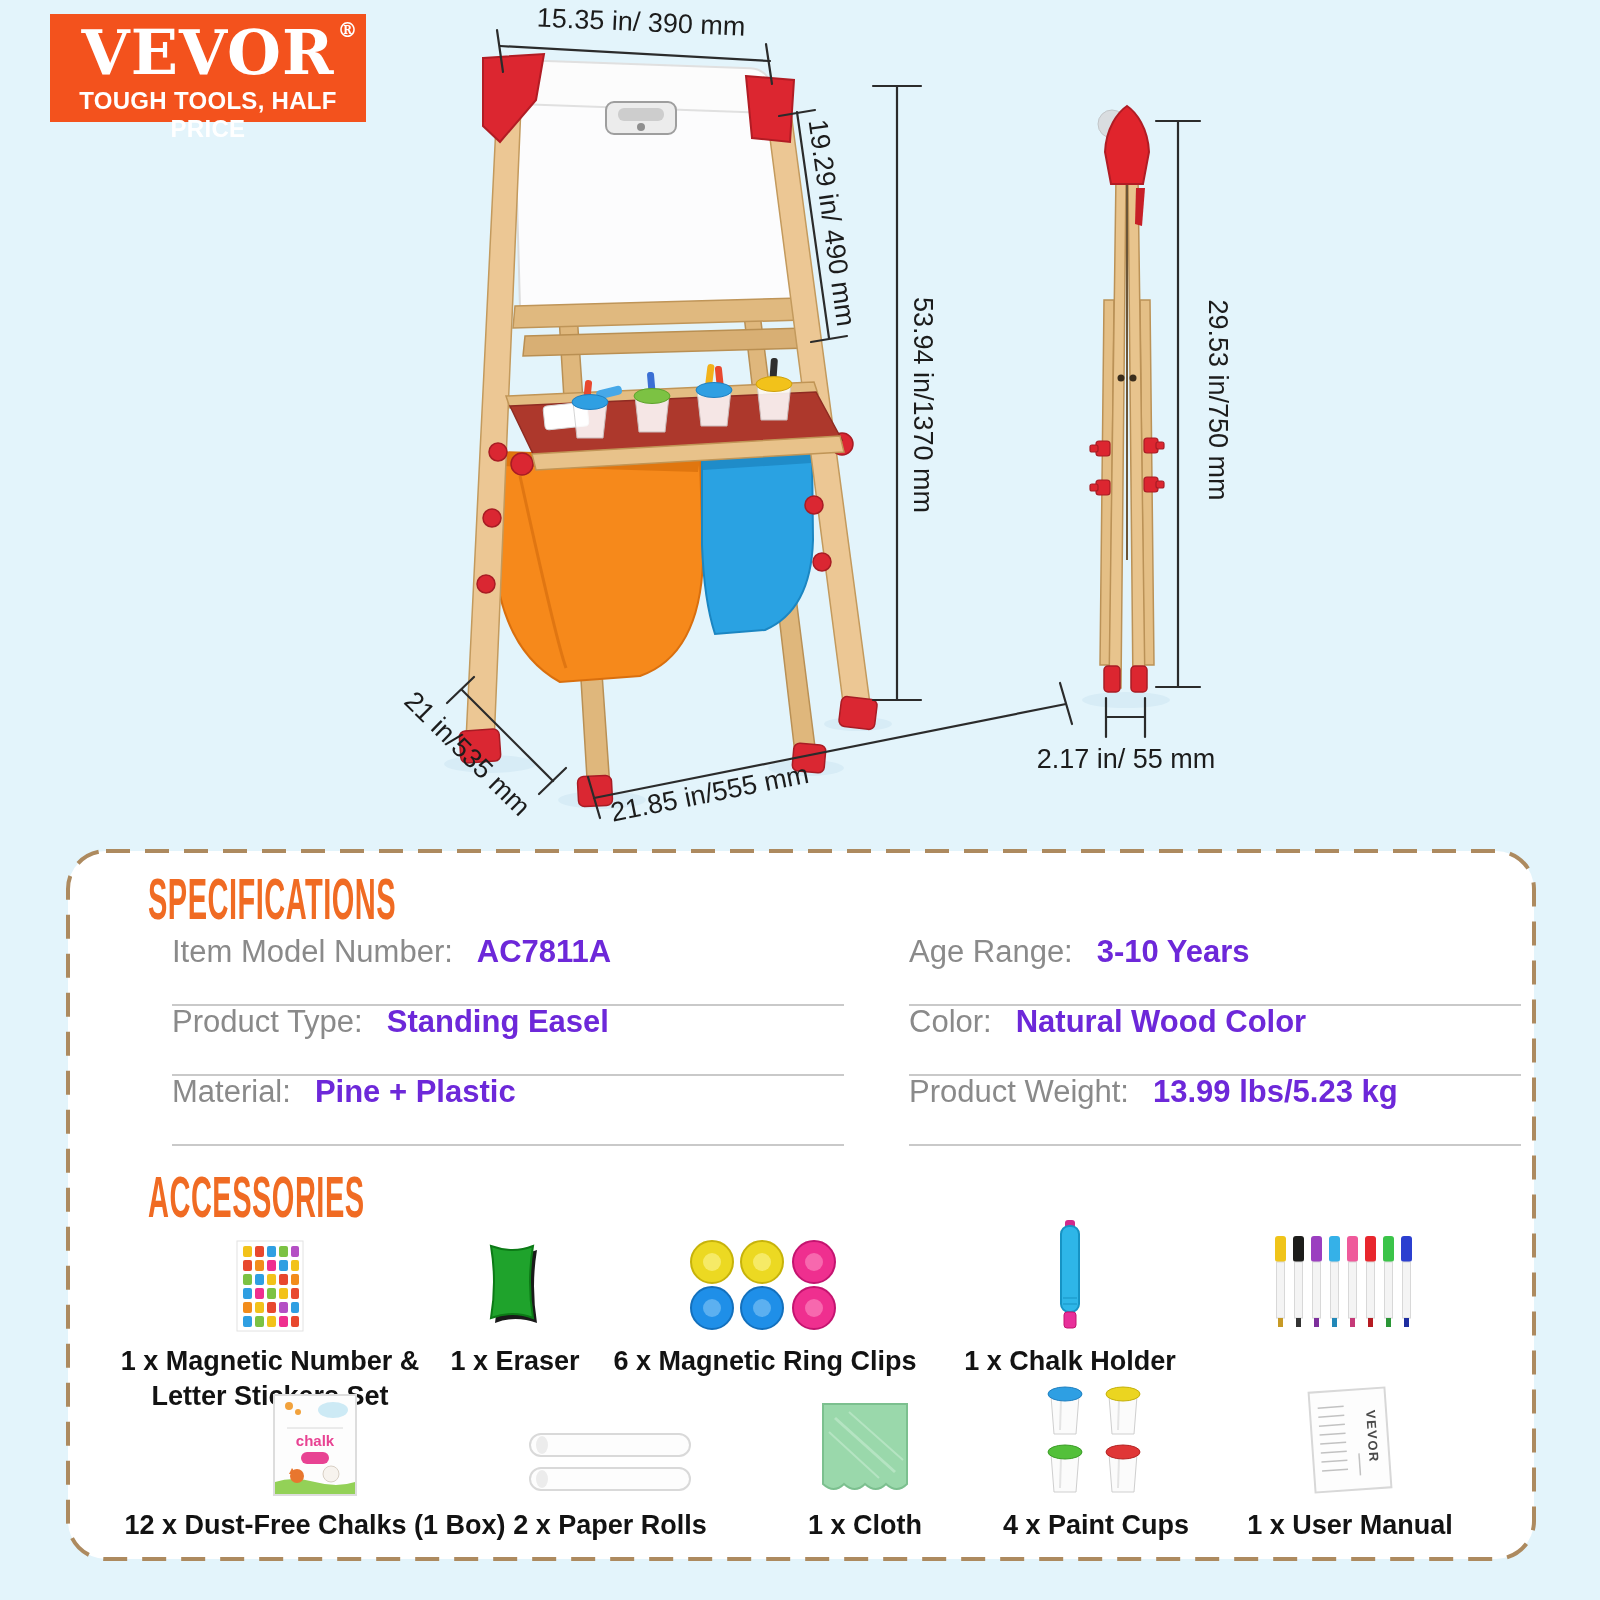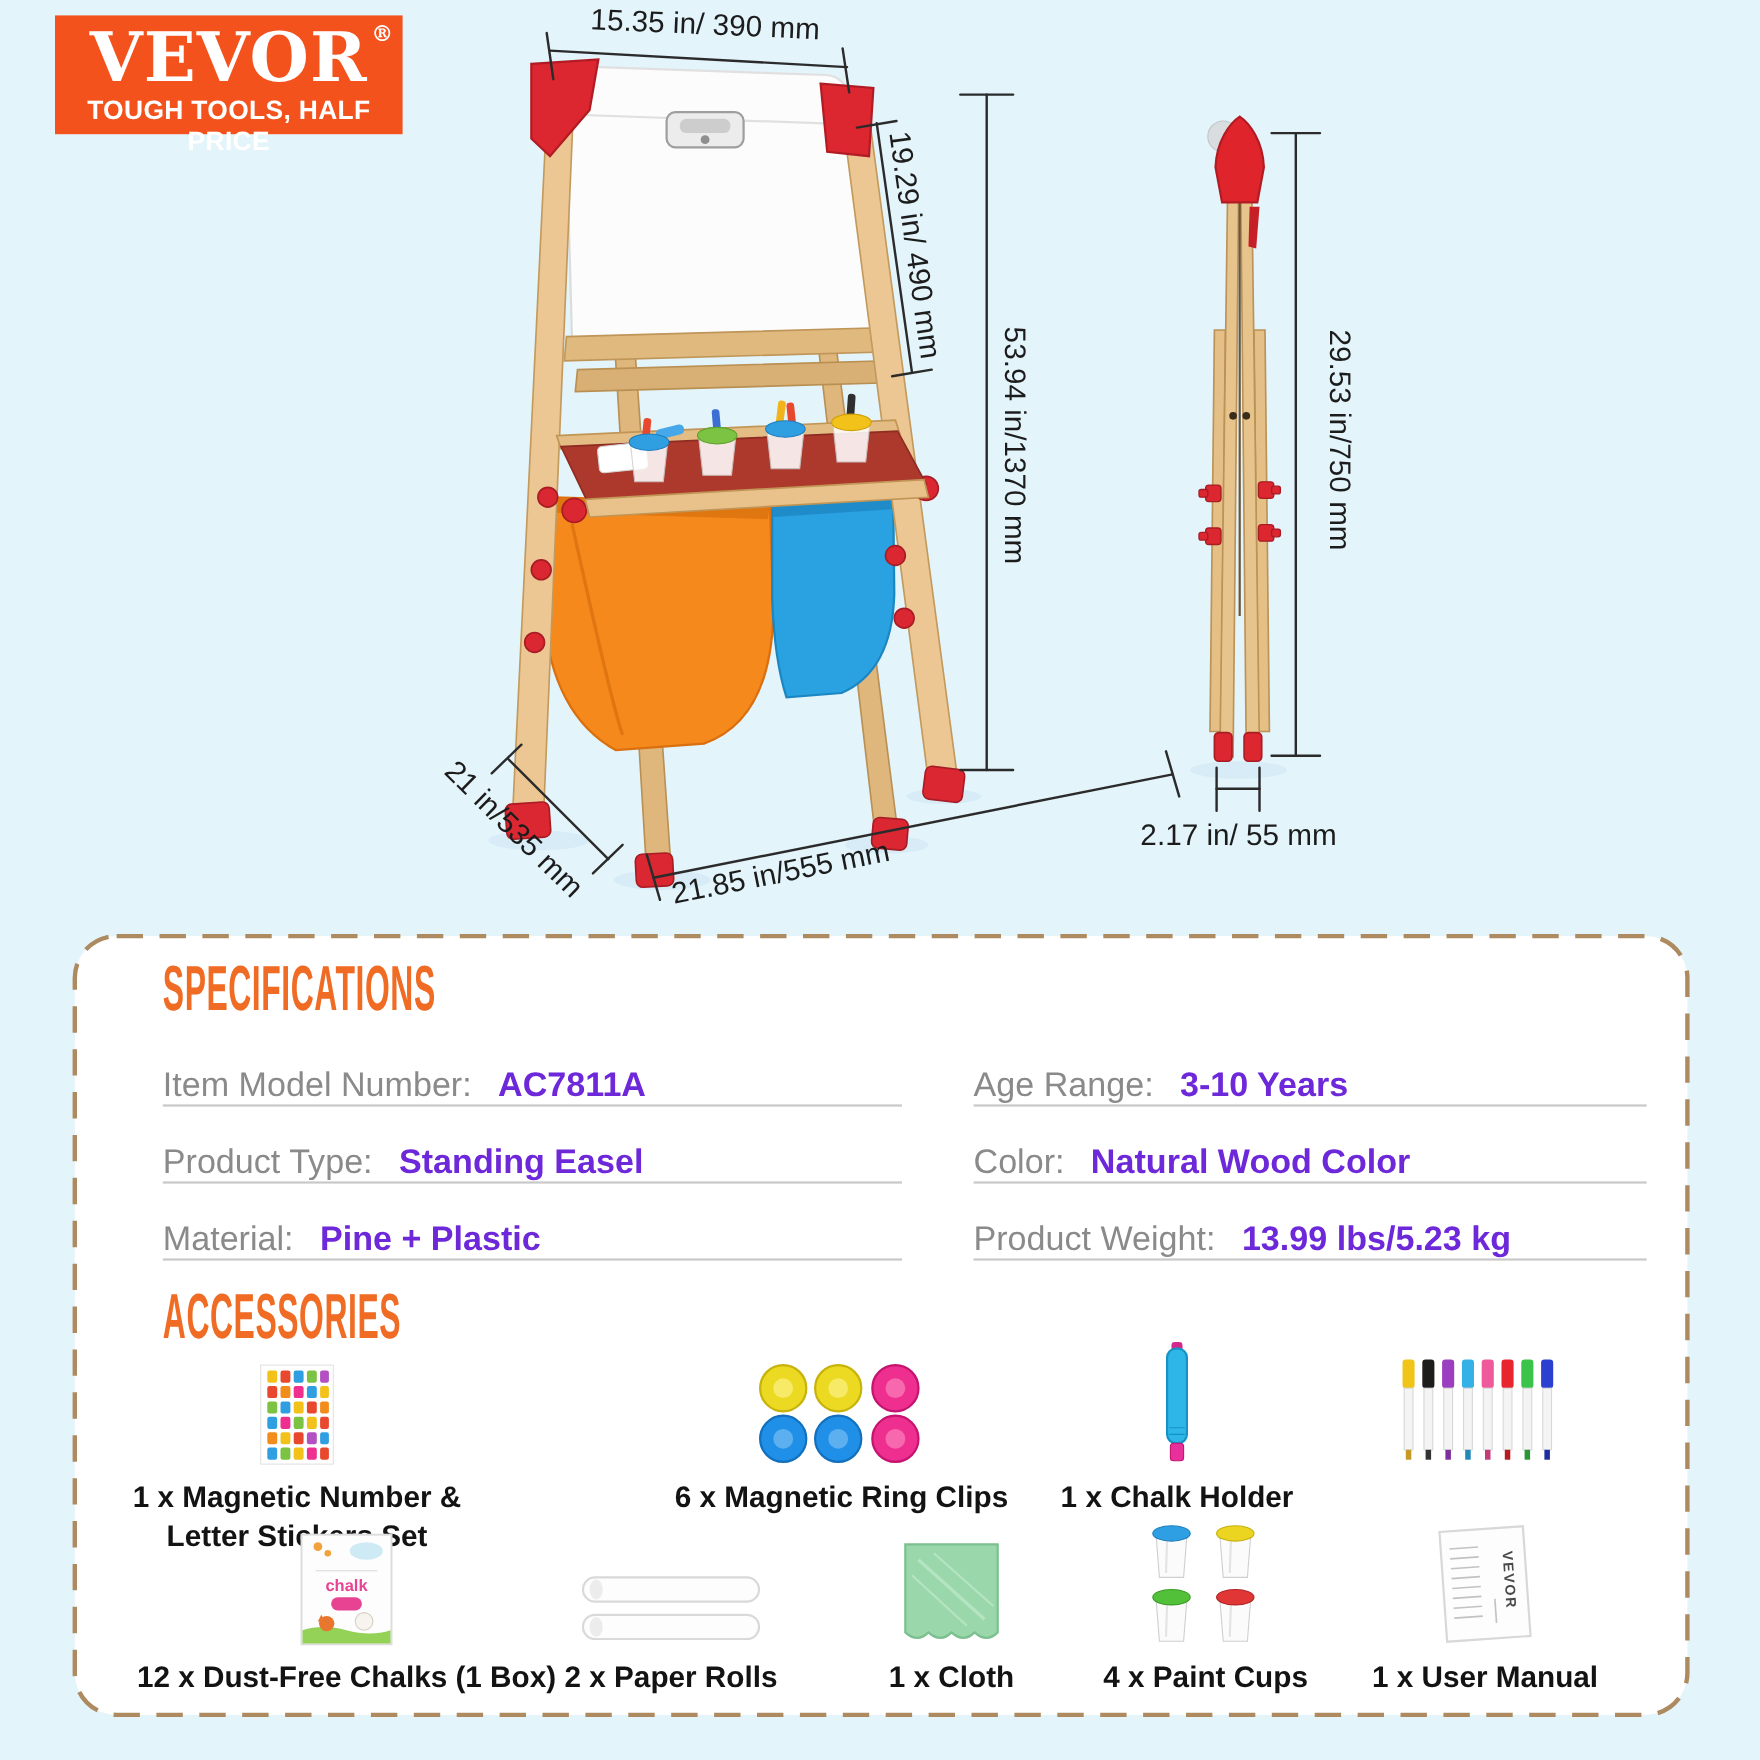--- a/index.html
+++ b/index.html
@@ -16,21 +16,21 @@
   .dim-line{stroke:#2b2b2b;stroke-width:2.2;stroke-linecap:round;fill:none;}
   .dim-text{fill:#1c1c1c;font-size:27px;font-family:"Liberation Sans",sans-serif;}
 
   
   .panel{position:absolute;left:65px;top:848px;width:1472px;height:714px;}
   .panel-border{position:absolute;left:0;top:0;width:1472px;height:714px;}
   .sec-title{position:absolute;color:#f06b23;font-weight:bold;font-size:58px;transform:scaleX(.5);transform-origin:left center;letter-spacing:1px;white-space:nowrap;line-height:1;}
   .spec-title{left:83px;top:22px;}
   .acc-title{left:83px;top:320px;}
 
-  .spec-row{position:absolute;height:70px;border-bottom:2px solid #c9c9c9;display:flex;align-items:flex-end;}
+  .spec-row{position:absolute;height:70px;border-bottom:2px solid #c9c9c9;display:flex;align-items:flex-start;margin-left:24px;}
   .spec-label{color:#8a8a8a;font-size:31px;white-space:nowrap;}
   .spec-value{color:#6d28d9;font-weight:bold;font-size:31px;margin-left:24px;white-space:nowrap;}
 
   .acc{position:absolute;display:flex;flex-direction:column;align-items:center;}
   .iconbox{display:flex;align-items:flex-end;justify-content:center;}
   .acc.r1 .iconbox{height:104px;}
   .acc.r2 .iconbox{height:112px;}
   .alabel{font-size:27px;font-weight:bold;color:#131313;line-height:1.3;margin-top:12px;white-space:nowrap;text-align:center;}
   .alabel.wrap{white-space:normal;width:330px;}
 </style>
@@ -288,20 +288,29 @@
               <rect x="19" y="76" width="9" height="11" rx="2" fill="#7cc243"></rect>
               <rect x="31" y="76" width="9" height="11" rx="2" fill="#f2c21a"></rect>
               <rect x="43" y="76" width="9" height="11" rx="2" fill="#ef2f8f"></rect>
               <rect x="55" y="76" width="8" height="11" rx="2" fill="#e8482e"></rect>
           </g>
         </svg>
       </div>
       <div class="alabel wrap">1 x Magnetic Number &amp; Letter Stickers Set</div>
     </div>
 
+    <div class="acc r1" style="left:290px;top:380px;width:320px">
+      <div class="iconbox">
+        <svg width="64" height="94" viewBox="0 0 64 94">
+          <path d="M12,12 Q32,20 54,12 Q48,48 54,85 Q32,77 12,85 Q18,48 12,12 Z" fill="#1a1a1a"></path>
+          <path d="M8,8 Q30,16 50,8 Q44,44 50,80 Q30,72 8,80 Q14,44 8,8 Z" fill="#1fa32c" stroke="#0c7a16" stroke-width="2"></path>
+        </svg>
+      </div>
+      <div class="alabel">1 x Eraser</div>
+    </div>
 
     <div class="acc r1" style="left:540px;top:380px;width:320px">
       <div class="iconbox">
         <svg width="170" height="96" viewBox="0 0 170 96">
           <g stroke-width="2">
             <circle cx="32" cy="26" r="21" fill="#ecd922" stroke="#c7b30a"></circle>
               <circle cx="32" cy="26" r="9" fill="#f6ea66"></circle>
             <circle cx="82" cy="26" r="21" fill="#ecd922" stroke="#c7b30a"></circle>
               <circle cx="82" cy="26" r="9" fill="#f6ea66"></circle>
             <circle cx="134" cy="26" r="21" fill="#ef2f8f" stroke="#c41470"></circle>

